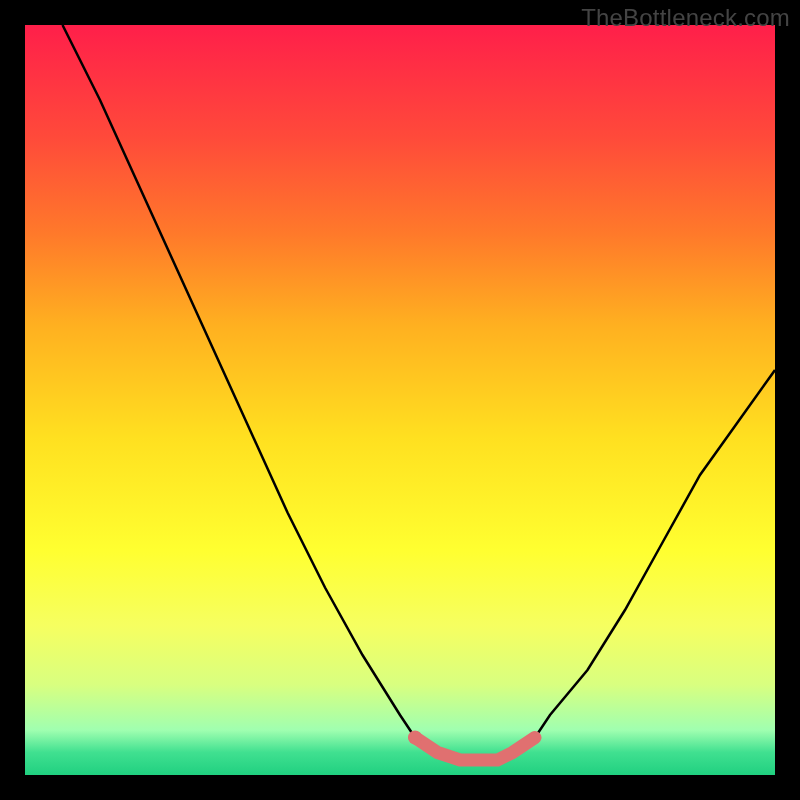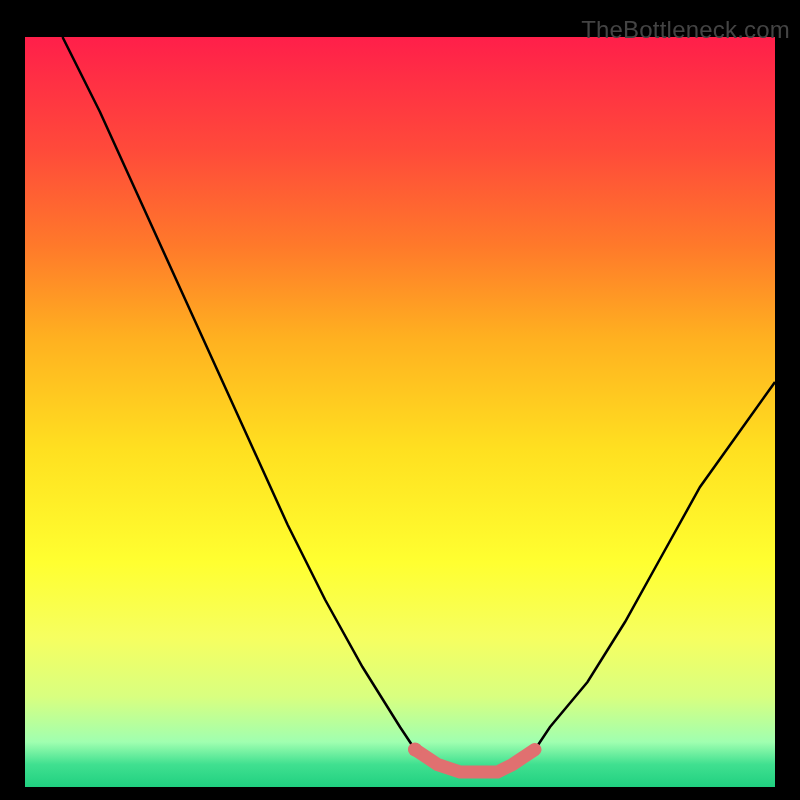--- a/index.html
+++ b/index.html
@@ -6,21 +6,21 @@
     margin: 0;
     padding: 0;
     width: 800px;
     height: 800px;
     background: #000;
     overflow: hidden;
   }
   .frame {
     position: absolute;
     left: 0;
-    top: 12px;
+    top: 0;
     width: 800px;
     height: 597px;
     background: #000;
   }
   .plot {
     position: absolute;
     left: 25px;
     top: 25px;
     width: 750px;
     height: 750px;

